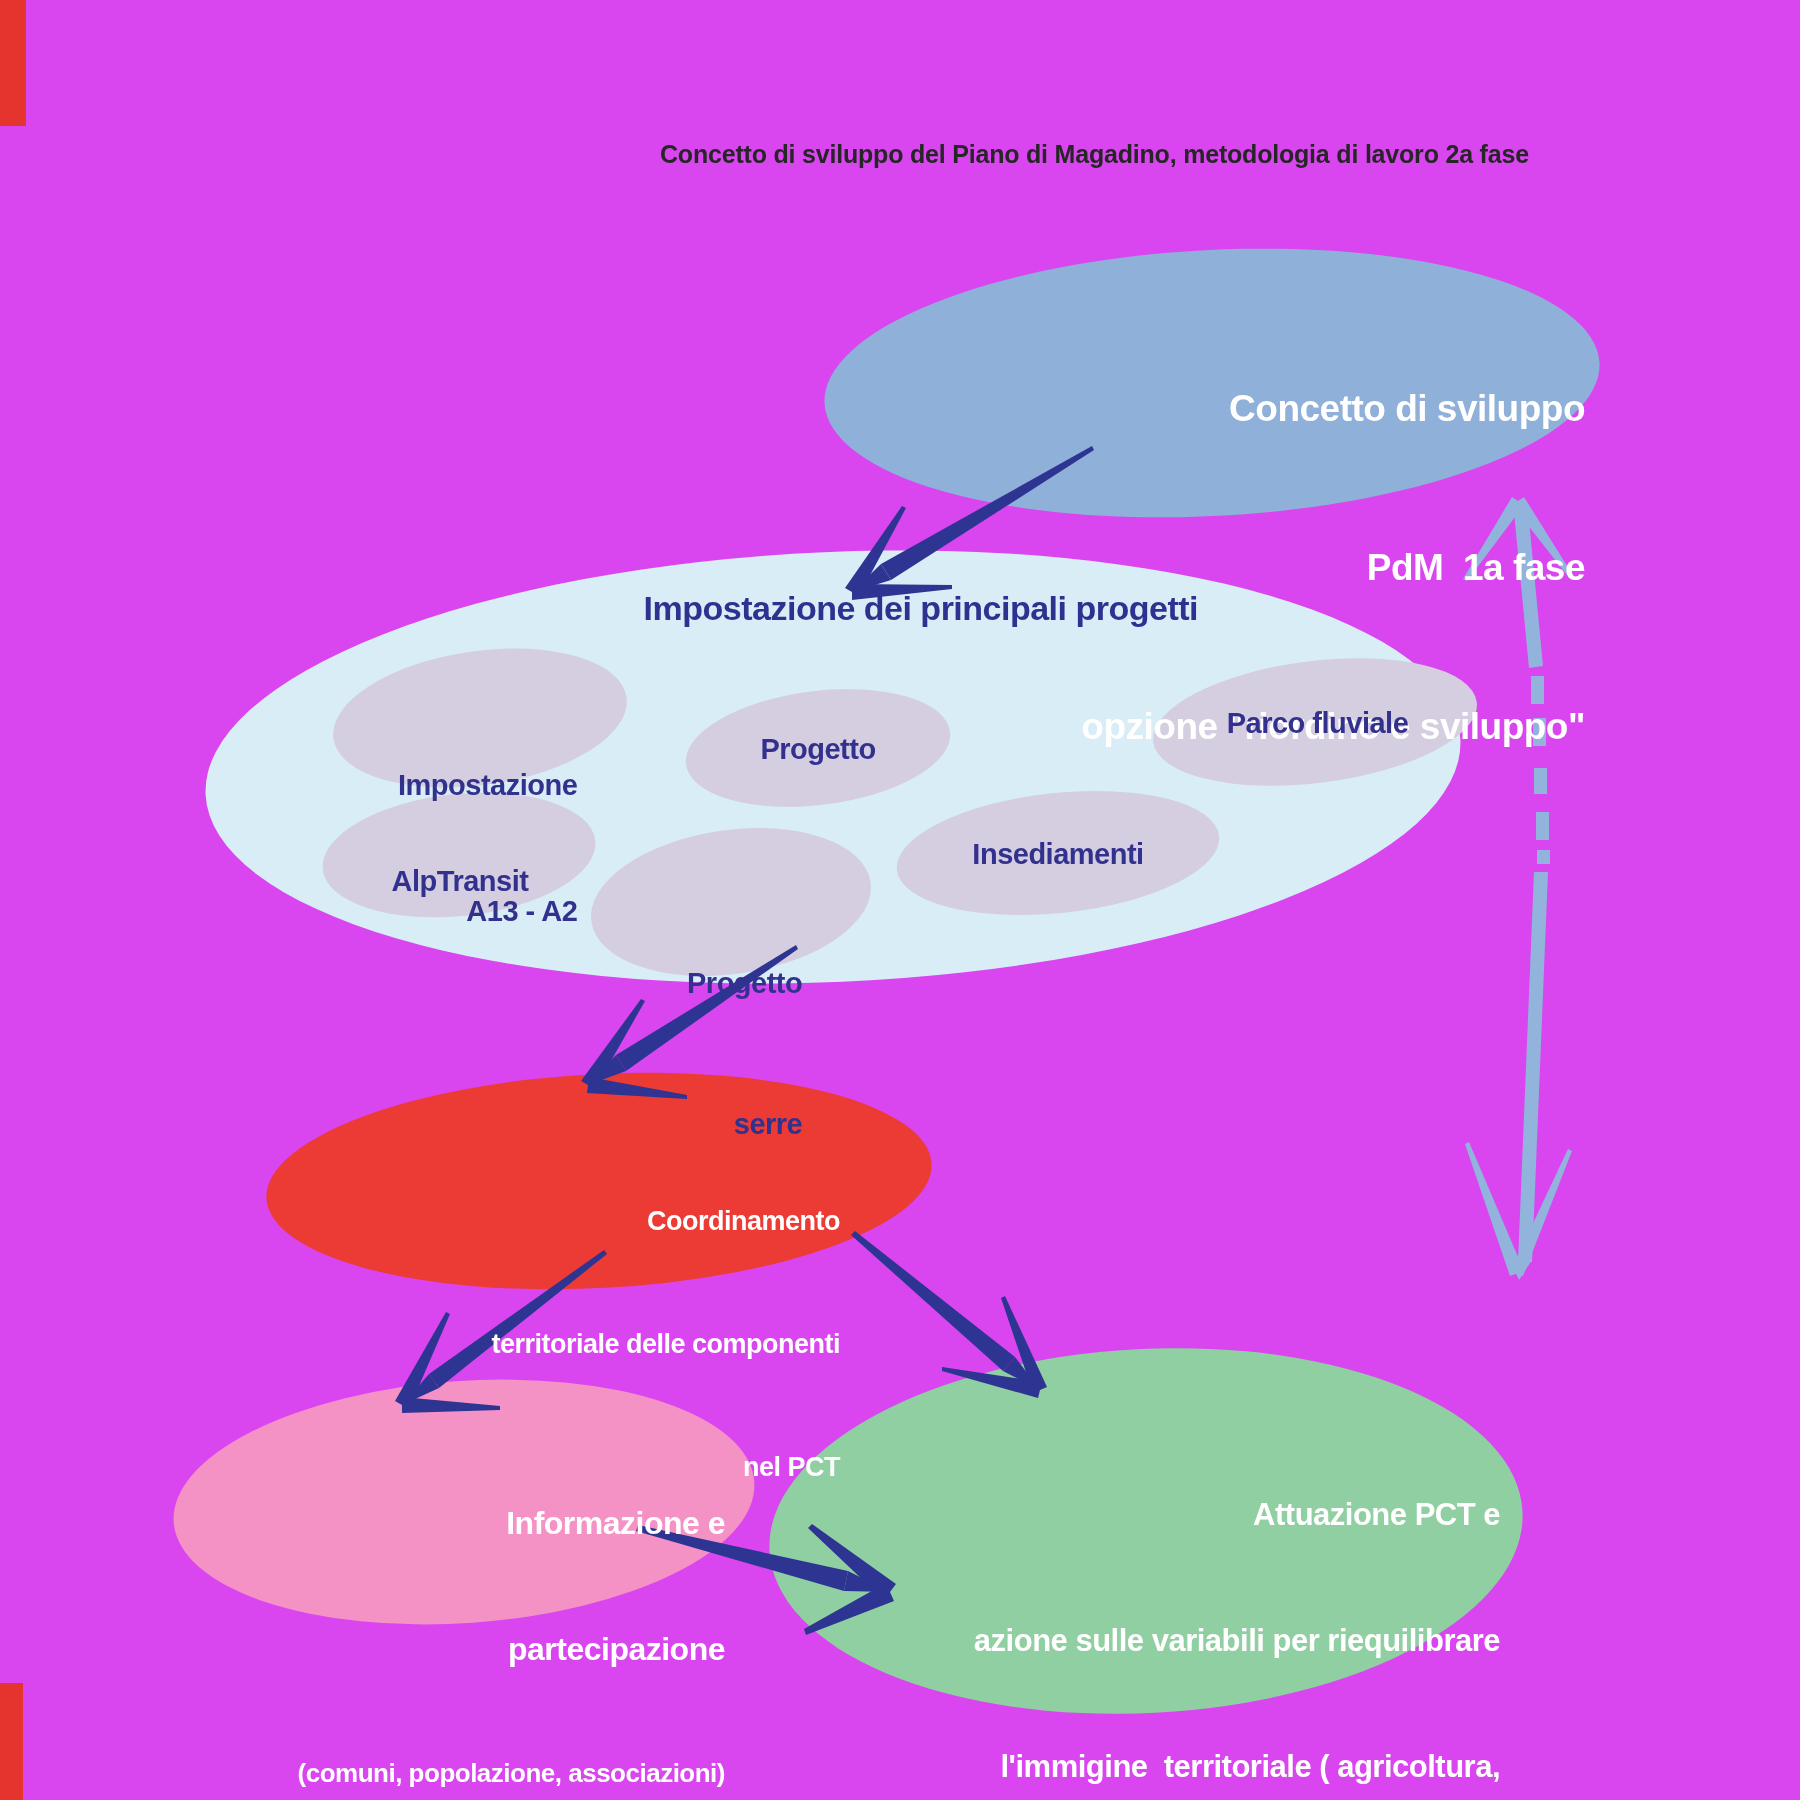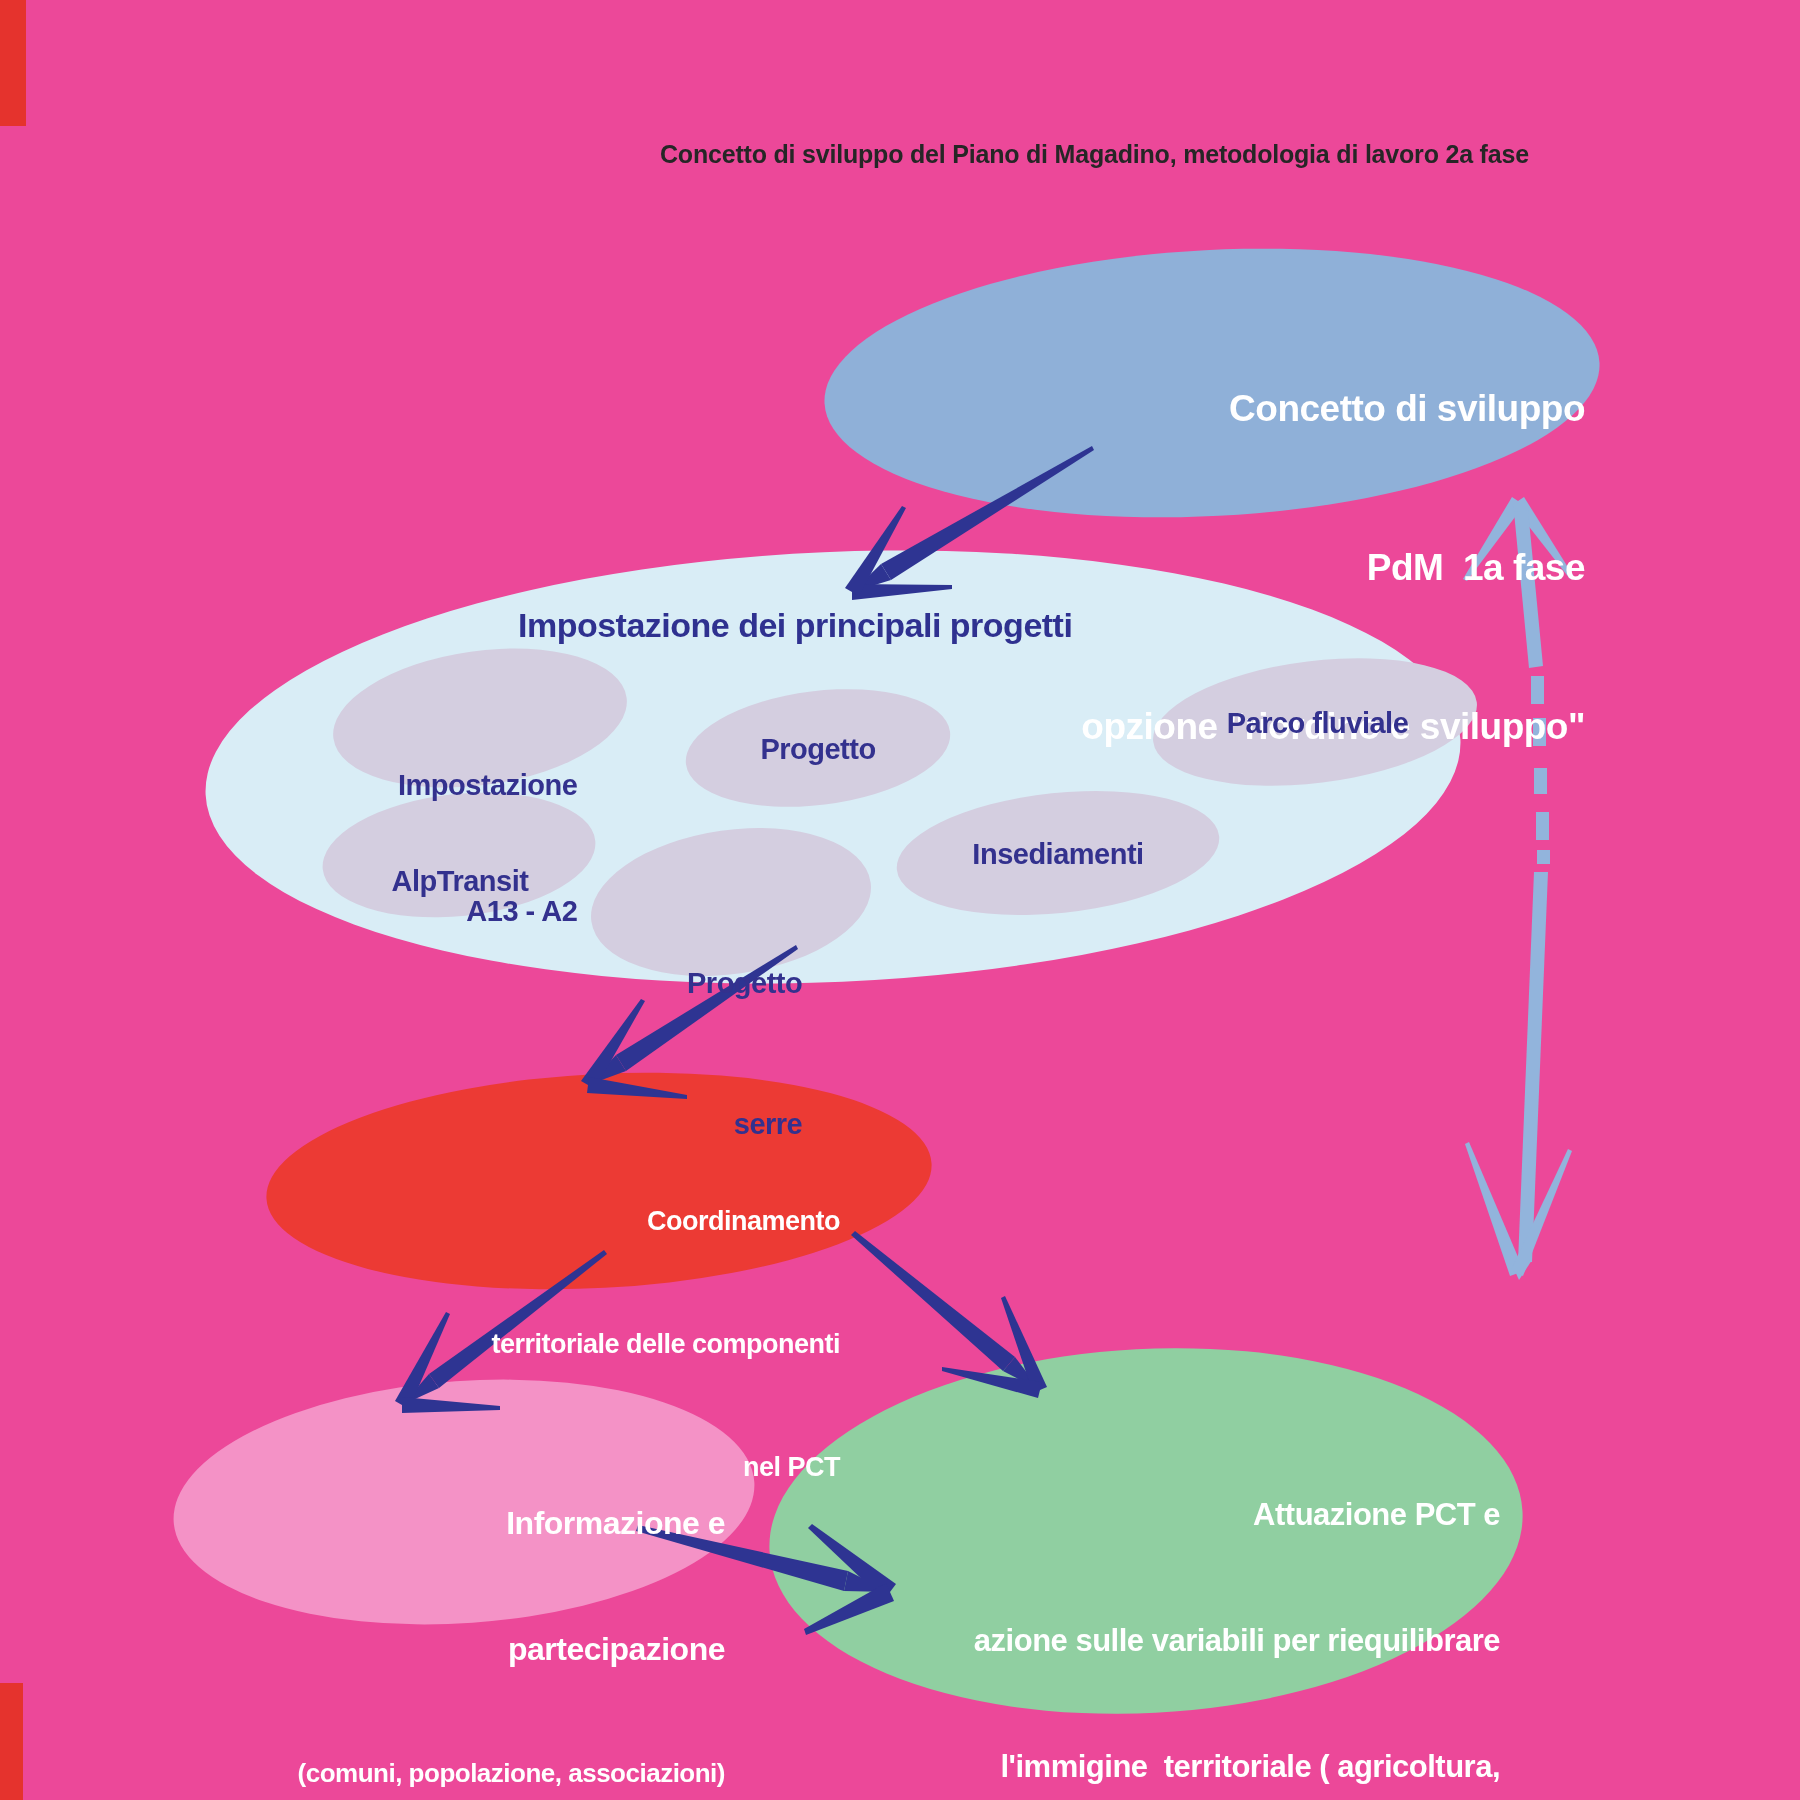--- a/index.html
+++ b/index.html
@@ -1,38 +1,38 @@
 <!DOCTYPE html>
 <html><head>
 <meta charset="utf-8">
 <style>
   html,body{margin:0;padding:0;background:#fdfdfb;}
   .canvas{
     position:relative;
     width:1800px;height:1800px;
-    background:#ec4899;
+    background:#d946ef;
     overflow:hidden;
     font-family:"Liberation Sans", sans-serif;
   }
   .canvas svg{position:absolute;left:0;top:0;}
   .txt{
     position:absolute;
     font-weight:bold;
     letter-spacing:-0.5px;
     white-space:pre-wrap;
     line-height:1.25;
   }
   .tl{display:block;text-align:right;}
   .page-title{
     left:660px;top:139px;
     font-size:25px;color:#262626;
     letter-spacing:-0.2px;white-space:nowrap;
   }
   .t-blue{left:935px;top:276px;width:650px;text-align:center;font-size:37px;line-height:53px;color:#ffffff;}
-  .t-impostazione{left:518px;top:604px;width:680px;text-align:left;font-size:34px;color:#2f3190;}
+  .t-impostazione{left:518px;top:587px;width:680px;text-align:right;font-size:34px;color:#2f3190;}
   .t-sub{font-size:29px;color:#33318e;}
   .t-collegamento{left:398px;top:680px;line-height:42px;text-align:left;}
   .t-aeroporto{left:688px;top:731px;width:260px;text-align:center;}
   .t-parco{left:1155px;top:705px;width:325px;text-align:center;}
   .t-alptransit{left:330px;top:838px;width:260px;text-align:center;margin-top:25px;}
   .t-insediamenti{left:898px;top:836px;width:320px;text-align:center;}
   .t-serre{left:665px;top:866px;line-height:47px;text-align:left;}
   .t-serre .indent{margin-left:22px;}
   .t-red{left:250px;top:1119px;width:590px;text-align:center;font-size:27px;line-height:41px;color:#ffffff;}
   .t-pink{left:155px;top:1418px;width:570px;text-align:center;font-size:32px;line-height:42px;color:#ffffff;}

